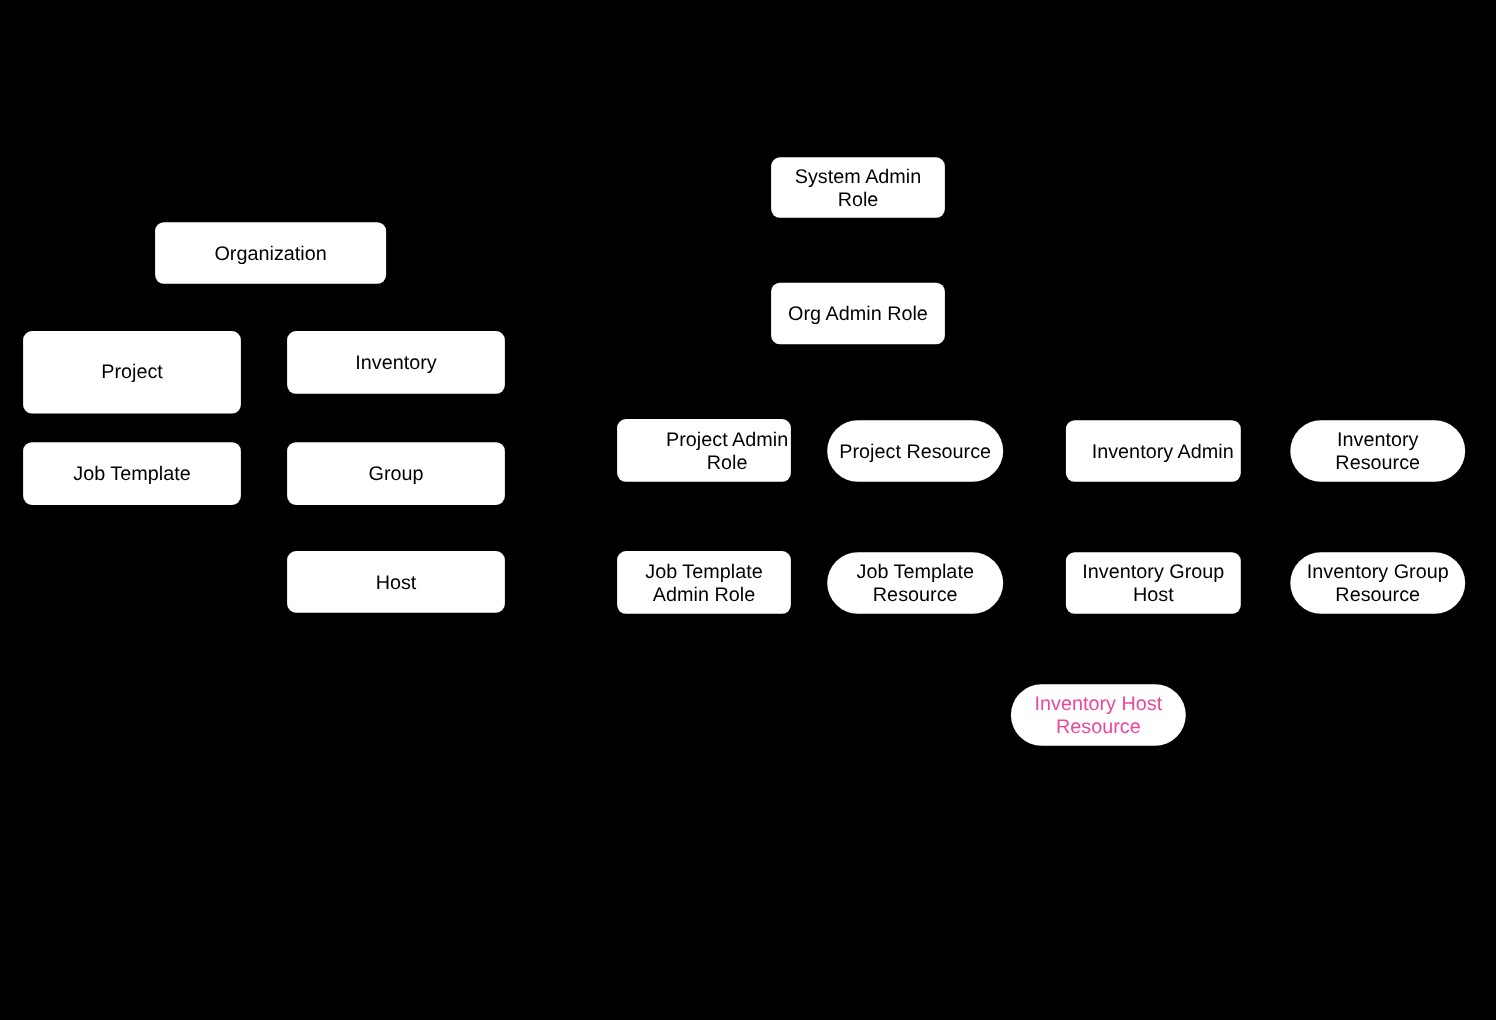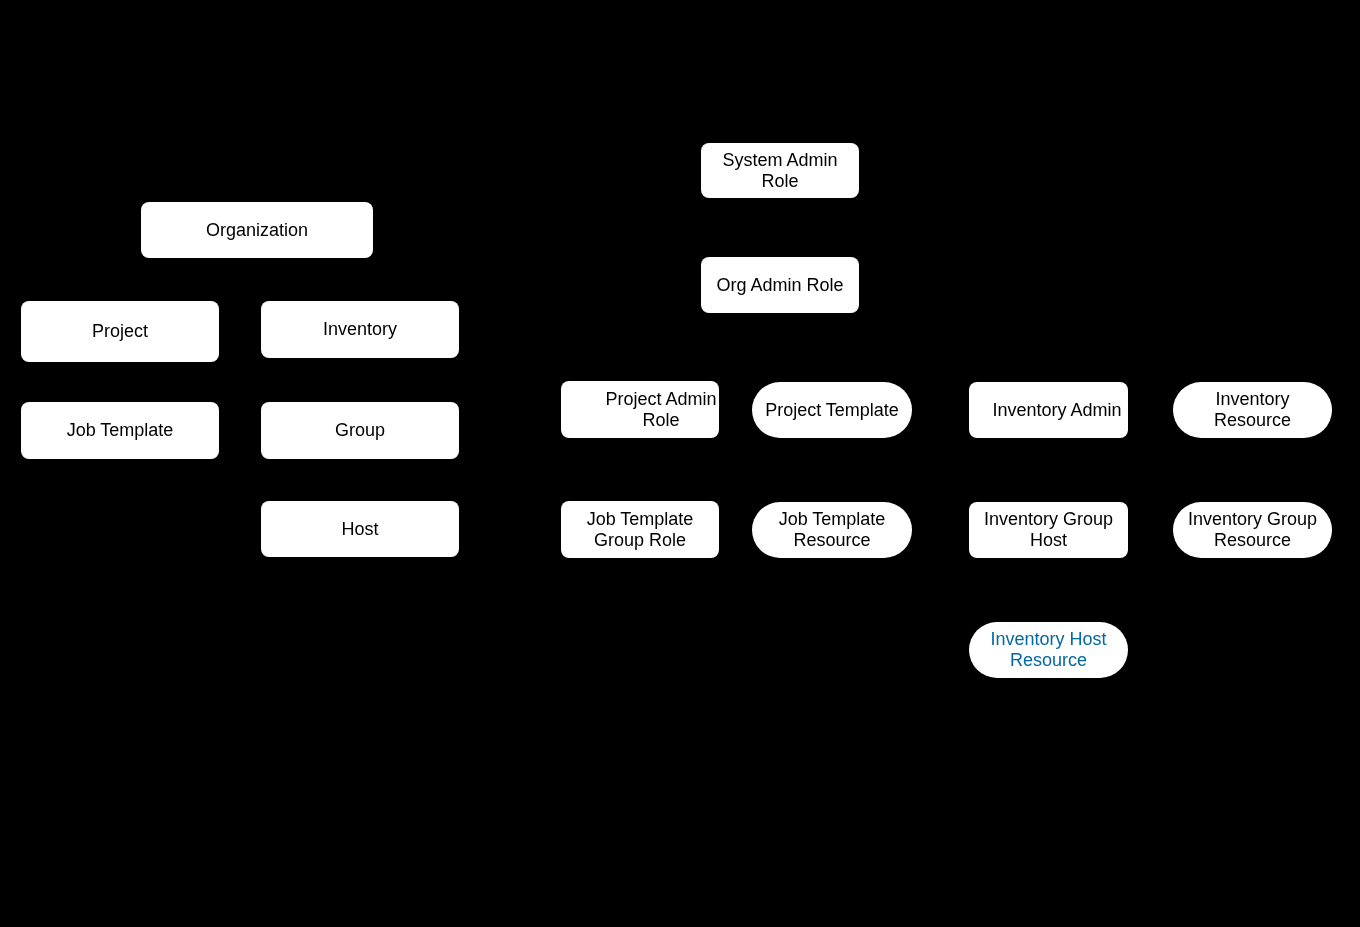--- a/index.html
+++ b/index.html
@@ -36,24 +36,24 @@
     border-radius: 28px;
   }
   .node .line {
     display: block;
   }
 </style>
 </head>
 <body>
 
 <div class="canvas" id="canvas" style="background: rgb(0, 0, 0);">
-    <div class="node rect" style="left: 141px; top: 202px; width: 232px; height: 56px; background: rgb(255, 255, 255); color: rgb(0, 0, 0);">
+    <div class="node rect" style="left: 141px; top: 202px; width: 210px; height: 56px; background: rgb(255, 255, 255); color: rgb(0, 0, 0);">
       <span class="line">Organization</span>
     </div>
-    <div class="node rect" style="left: 21px; top: 301px; width: 198px; height: 61px; background: rgb(255, 255, 255); color: rgb(0, 0, 0);">
+    <div class="node rect" style="left: 21px; top: 301px; width: 198px; height: 75px; background: rgb(255, 255, 255); color: rgb(0, 0, 0);">
       <span class="line">Project</span>
     </div>
     <div class="node rect" style="left: 261px; top: 301px; width: 198px; height: 57px; background: rgb(255, 255, 255); color: rgb(0, 0, 0);">
       <span class="line">Inventory</span>
     </div>
     <div class="node rect" style="left: 21px; top: 402px; width: 198px; height: 57px; background: rgb(255, 255, 255); color: rgb(0, 0, 0);">
       <span class="line">Job Template</span>
     </div>
     <div class="node rect" style="left: 261px; top: 501px; width: 198px; height: 56px; background: rgb(255, 255, 255); color: rgb(0, 0, 0);">
       <span class="line">Host</span>
@@ -66,42 +66,42 @@
       <span class="line">Role</span>
     </div>
     <div class="node rect" style="left: 701px; top: 257px; width: 158px; height: 56px; background: rgb(255, 255, 255); color: rgb(0, 0, 0);">
       <span class="line">Org Admin Role</span>
     </div>
     <div class="node rect" style="left: 561px; top: 381px; width: 158px; height: 57px; background: rgb(255, 255, 255); color: rgb(0, 0, 0); padding-left: 42px;">
       <span class="line">Project Admin</span>
       <span class="line">Role</span>
     </div>
     <div class="node stadium" style="left: 752px; top: 382px; width: 160px; height: 56px; background: rgb(255, 255, 255); color: rgb(0, 0, 0);">
-      <span class="line">Project Template</span>
+      <span class="line">Project Resource</span>
     </div>
     <div class="node rect" style="left: 969px; top: 382px; width: 159px; height: 56px; background: rgb(255, 255, 255); color: rgb(0, 0, 0); padding-left: 17px;">
       <span class="line">Inventory Admin</span>
     </div>
     <div class="node stadium" style="left: 1173px; top: 382px; width: 159px; height: 56px; background: rgb(255, 255, 255); color: rgb(0, 0, 0);">
       <span class="line">Inventory</span>
       <span class="line">Resource</span>
     </div>
     <div class="node rect" style="left: 561px; top: 501px; width: 158px; height: 57px; background: rgb(255, 255, 255); color: rgb(0, 0, 0);">
       <span class="line">Job Template</span>
-      <span class="line">Group Role</span>
+      <span class="line">Admin Role</span>
     </div>
     <div class="node stadium" style="left: 752px; top: 502px; width: 160px; height: 56px; background: rgb(255, 255, 255); color: rgb(0, 0, 0);">
       <span class="line">Job Template</span>
       <span class="line">Resource</span>
     </div>
     <div class="node rect" style="left: 969px; top: 502px; width: 159px; height: 56px; background: rgb(255, 255, 255); color: rgb(0, 0, 0);">
       <span class="line">Inventory Group</span>
       <span class="line">Host</span>
     </div>
     <div class="node stadium" style="left: 1173px; top: 502px; width: 159px; height: 56px; background: rgb(255, 255, 255); color: rgb(0, 0, 0);">
       <span class="line">Inventory Group</span>
       <span class="line">Resource</span>
     </div>
-    <div class="node stadium" style="left: 969px; top: 622px; width: 159px; height: 56px; background: rgb(255, 255, 255); color: #0369a1;">
+    <div class="node stadium" style="left: 919px; top: 622px; width: 159px; height: 56px; background: rgb(255, 255, 255); color: #ec4899;">
       <span class="line">Inventory Host</span>
       <span class="line">Resource</span>
     </div>
   </div>
 
 </body></html>

